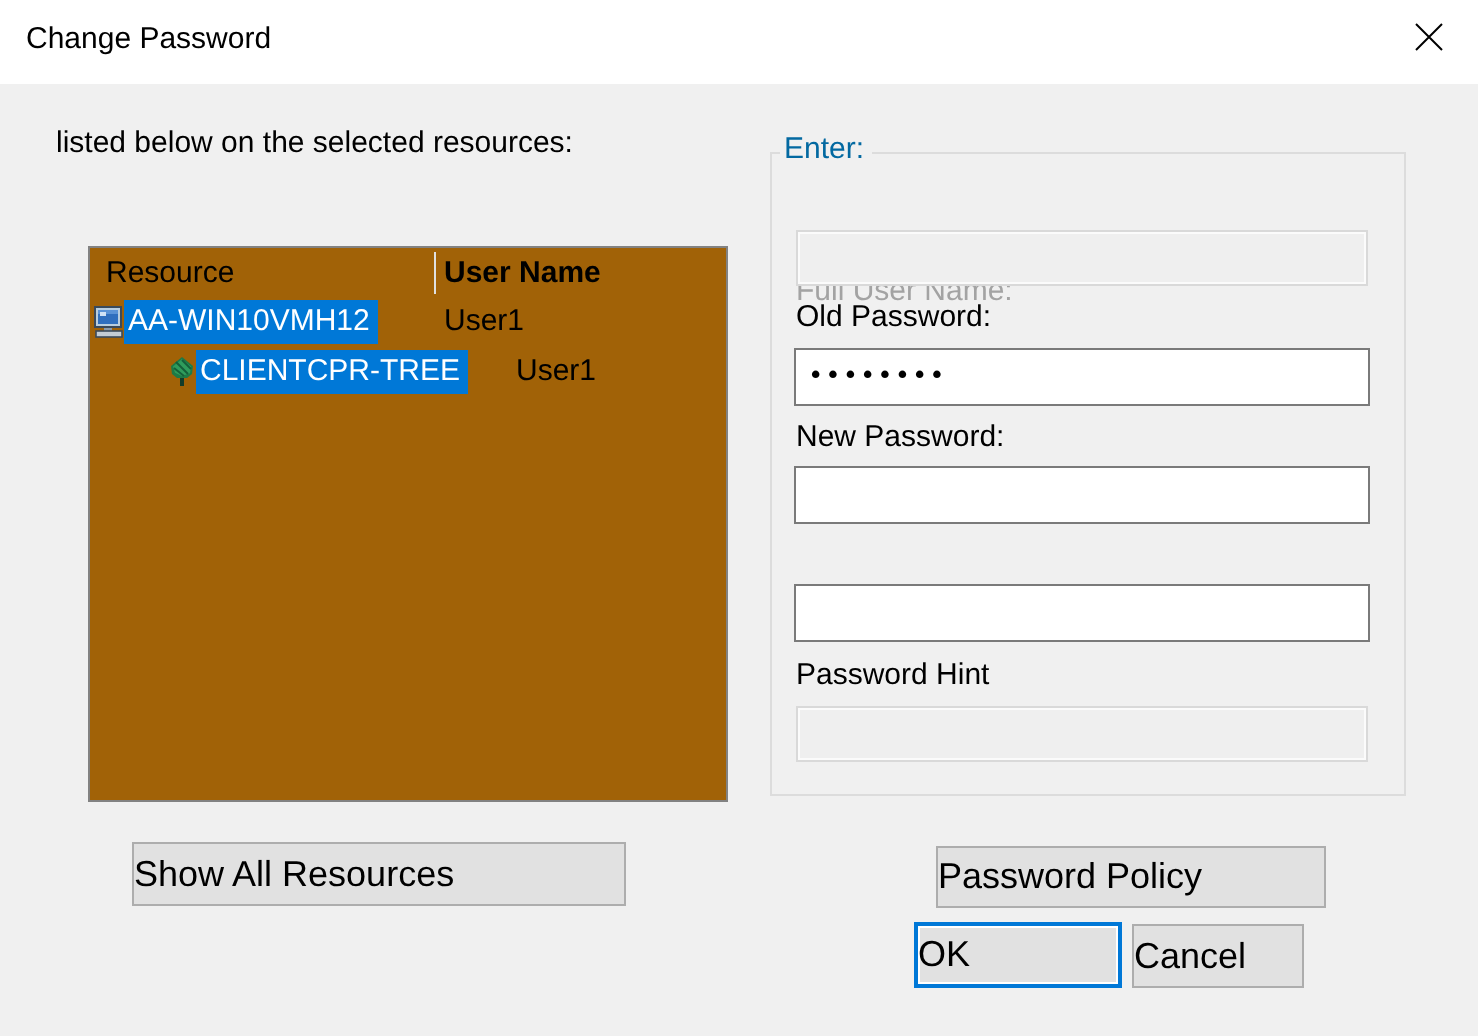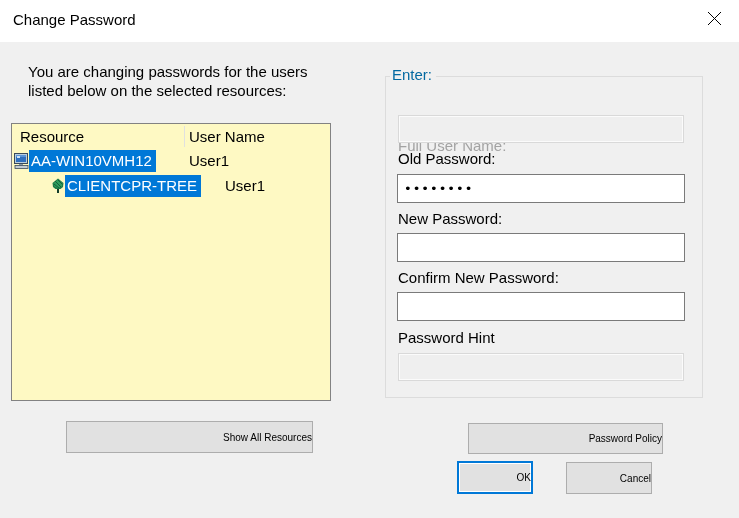--- a/index.html
+++ b/index.html
@@ -9,33 +9,33 @@
 
   
   .titlebar { position:absolute; top:0; left:0; width:739px; height:42px; background:#ffffff; }
   .title-text { position:absolute; left:13px; top:11px; font-size:15px; color:#000; white-space:nowrap; }
   .close-btn { position:absolute; top:0; right:2px; width:45px; height:40px; display:flex; align-items:center; justify-content:center; background:transparent; border:none; cursor:pointer; }
 
   
   .instruction { position:absolute; left:28px; top:62px; width:340px; font-size:15px; line-height:19px; color:#000; }
 
   
-  .listbox { position:absolute; left:11px; top:123px; width:320px; height:278px; background:#fef9c3; border:1px solid #828282; }
+  .listbox { position:absolute; left:44px; top:123px; width:320px; height:278px; background:#a16207; border:1px solid #828282; }
   .lb-header-cell { position:absolute; top:4px; font-size:15px; color:#000; }
   .lb-col-divider { position:absolute; left:172px; top:2px; width:1px; height:21px; background:#e0e0e0; }
   .lb-row { position:absolute; left:0; width:364px; height:25px; }
   .lb-row .res-icon { position:absolute; left:2px; top:4px; width:16px; height:16px; }
   .sel-label { position:absolute; left:17px; top:1px; background:#0078d7; color:#ffffff; font-size:15px; padding:2px 4px 3px 2px; white-space:nowrap; }
   .user-cell { position:absolute; left:177px; top:3px; font-size:15px; color:#000; white-space:nowrap; }
 
   
-  .btn { position:absolute; background:#e1e1e1; border:1px solid #adadad; font-size:10px; color:#000; font-family:"Liberation Sans", sans-serif; cursor:pointer; text-align:right; }
+  .btn { position:absolute; background:#e1e1e1; border:1px solid #adadad; font-size:18px; color:#000; font-family:"Liberation Sans", sans-serif; cursor:pointer; text-align:left; }
   .btn-show-all { left:66px; top:421px; width:247px; height:32px; }
   .btn-policy { left:468px; top:423px; width:195px; height:31px; }
-  .btn-ok { left:457px; top:461px; width:76px; height:33px; border:2px solid #0078d7; box-shadow:inset 0 0 0 1px #ffffff; }
+  .btn-ok { left:457px; top:461px; width:104px; height:33px; border:2px solid #0078d7; box-shadow:inset 0 0 0 1px #ffffff; }
   .btn-cancel { left:566px; top:462px; width:86px; height:32px; }
 
   
   .groupbox { position:absolute; left:385px; top:76px; width:318px; height:322px; border:1px solid #dcdcdc; }
   .groupbox-legend { position:absolute; left:4px; top:-11px; background:#f0f0f0; padding:0 4px 0 2px; font-size:15px; color:#0369a1; }
   .field-label { position:absolute; font-size:15px; color:#000000; white-space:nowrap; }
   .field-label.disabled { color:#a3a3a3;margin-top:45px; }
   .txt { position:absolute; height:28px; background:#ffffff; border:1px solid #7a7a7a; font-size:14px; padding:0 6px; font-family:"DejaVu Sans", sans-serif; color:#000; }
   .txt.disabled { background:#efefef; border:1px solid #d9d9d9; box-shadow:inset 0 0 0 1px #fbfbfb; }
   .txt.dots { letter-spacing:1px; font-size:13px; }
@@ -50,28 +50,27 @@
     <button class="close-btn">
       <span>
         <svg width="15" height="15" viewBox="0 0 15 15">
             <path d="M1 1 L14 14 M14 1 L1 14" stroke="#000" stroke-width="1" fill="none"></path>
           </svg>
       </span>
     </button>
   </div>
 
   <div class="instruction">
-    <div>You are changing passwords for the users</div>
     <div>listed below on the selected resources:</div>
   </div>
 
   <div class="listbox">
     <div class="lb-header-cell" style="left:8px;">Resource</div>
     <div class="lb-col-divider"></div>
-    <div class="lb-header-cell" style="left:177px;">User Name</div>
+    <div class="lb-header-cell" style="left:177px;font-weight:bold;">User Name</div>
 
     <div class="lb-row" style="top:25px;">
       <span class="res-icon">
         <svg width="16" height="16" viewBox="0 0 16 16">
           <rect x="0.5" y="0.5" width="13" height="10" fill="#b9cede" stroke="#3a4a5a"></rect>
           <rect x="2" y="2" width="10" height="7" fill="#2f6fbe"></rect>
           <rect x="2" y="2" width="10" height="2" fill="#5a93d6"></rect>
           <rect x="3" y="3" width="3" height="2" fill="#cfe2f5"></rect>
           <rect x="5" y="11" width="4" height="1.5" fill="#8b9aa8"></rect>
           <rect x="1" y="12.5" width="13" height="3" fill="#c3ccd4" stroke="#3a4a5a" stroke-width="0.8"></rect>
@@ -102,21 +101,20 @@
 
     <span class="field-label disabled" style="left:12px; top:15px;">Full User Name:</span>
     <input class="txt disabled" style="left: 12px; top: 38px; width: 286px; height: 28px;" disabled="" value="">
 
     <span class="field-label" style="left:12px; top:73px;">Old Password:</span>
     <input class="txt dots" style="left: 11px; top: 97px; width: 288px; height: 29px;" value="••••••••">
 
     <span class="field-label" style="left:12px; top:133px;">New Password:</span>
     <input class="txt" style="left: 11px; top: 156px; width: 288px; height: 29px;" value="">
 
-    <span class="field-label" style="left:12px; top:192px;">Confirm New Password:</span>
     <input class="txt" style="left: 11px; top: 215px; width: 288px; height: 29px;" value="">
 
     <span class="field-label" style="left:12px; top:252px;">Password Hint</span>
     <input class="txt disabled" style="left: 12px; top: 276px; width: 286px; height: 28px;" disabled="" value="">
   </div>
 
   <button class="btn btn-policy">Password Policy</button>
   <button class="btn btn-ok">OK</button>
   <button class="btn btn-cancel">Cancel</button>
 

